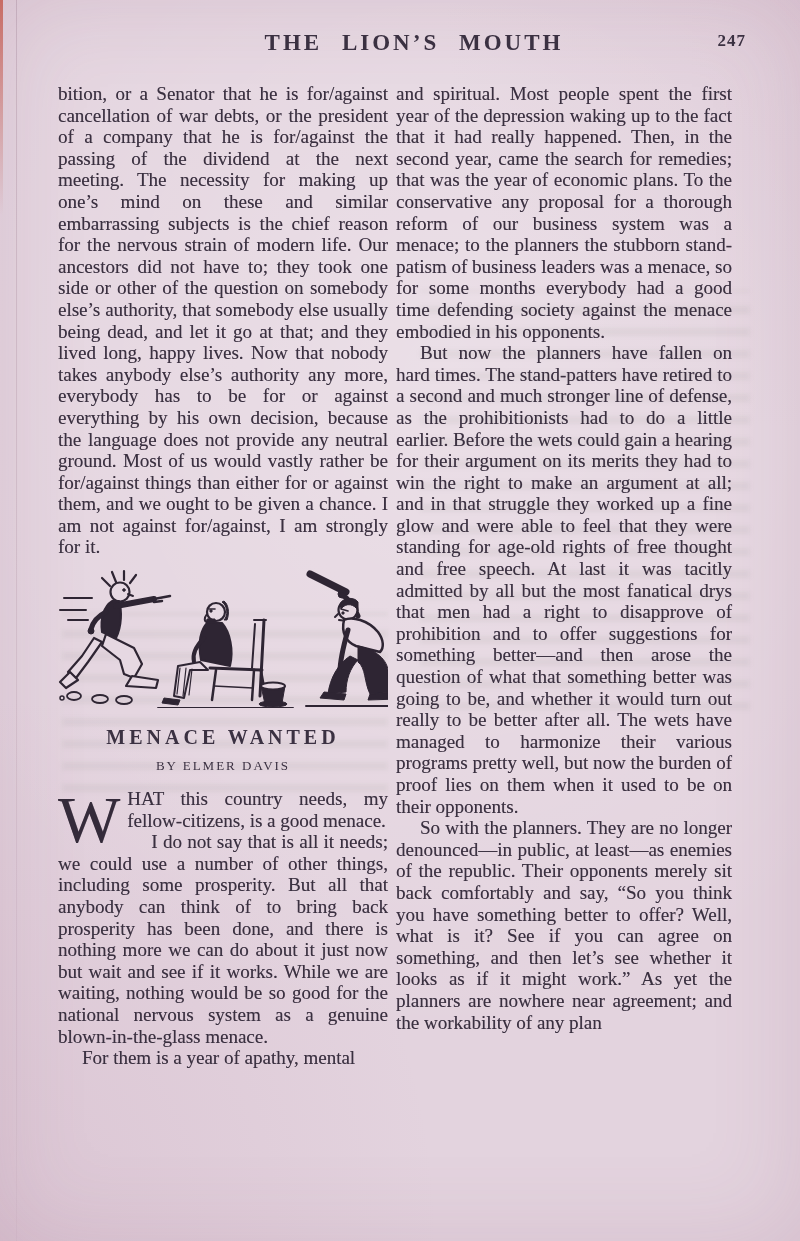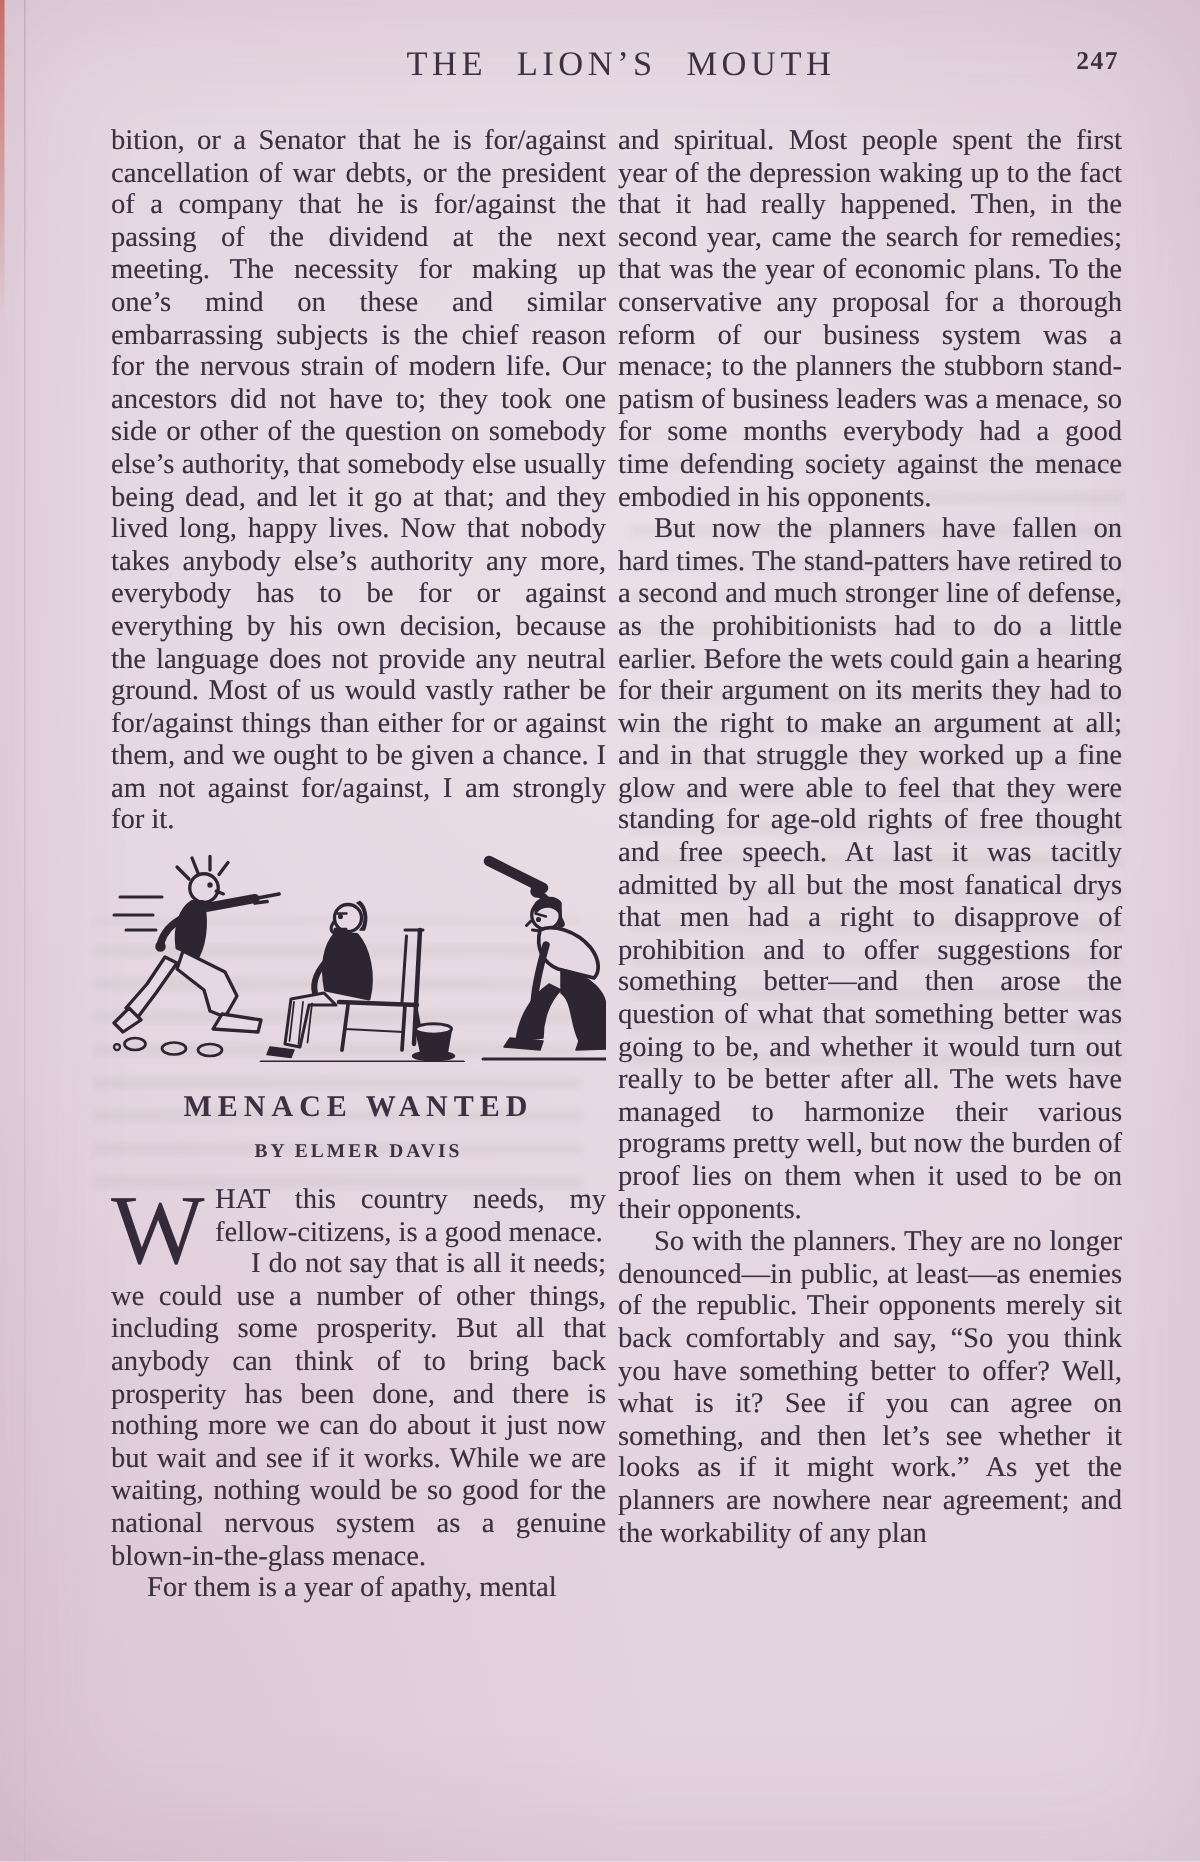--- a/index.html
+++ b/index.html
@@ -27,42 +27,42 @@
   }
   .bleed{
     position:absolute;pointer-events:none;
     background:repeating-linear-gradient(0deg, rgba(108,124,104,0.07) 0 8px, rgba(108,124,104,0) 8px 22px);
     filter:blur(2px);
   }
   .bleed.b1{left:420px;top:290px;width:330px;height:420px;}
   .bleed.b2{left:62px;top:612px;width:326px;height:180px;}
   .running-header{position:absolute;top:30px;left:0;right:0;height:30px;}
   .running-header h1{
-    margin:0;text-align:center;font-size:23px;font-weight:400;
+    margin:0;text-align:center;font-size:23px;font-weight:700;
     letter-spacing:3px;word-spacing:11px;color:#3b3142;padding-left:28px;
   }
   .page-num{
     position:absolute;right:54px;top:1px;font-size:17px;letter-spacing:1px;font-weight:700;color:#3b3142;
   }
   .columns{position:absolute;left:58px;top:83px;display:flex;z-index:1;}
-  .col{text-align:justify;margin-left:16px;}
+  .col{text-align:justify;}
   .col-left{width:330px;}
   .col-right{width:336px;margin-left:8px;font-family:Liberation Serif, serif;}
   .body-text{
     margin:0;font-size:19px;line-height:21.6px;
     text-shadow:0.2px 0.2px 0.3px rgba(58,48,64,0.45);
   }
   .indent{text-indent:24px;}
   figure.illo{margin:10px 0 2px;padding:0;width:330px;}
   .article-title{
     margin:14px 0 0;text-align:center;font-size:20px;font-weight:700;
     letter-spacing:4px;color:#3b3142;
   }
   .byline{
-    margin:9px 0 0;text-align:center;font-size:13px;font-weight:700;letter-spacing:2px;color:#3b3142;
+    margin:9px 0 0;text-align:center;font-size:13px;font-weight:400;letter-spacing:2px;color:#3b3142;
   }
   .opening{margin-top:14px;}
   .dropcap{
     float:left;font-size:66px;line-height:60px;padding:0 7px 0 0;margin-top:2px;
     font-weight:400;color:#342b3a;
   }
   .ink{stroke:#2e2533;fill:none;stroke-linecap:round;stroke-linejoin:round;}
   .inkfill{fill:#2e2533;stroke:#2e2533;stroke-linejoin:round;}
   .paperfill{fill:#e6d8e2;stroke:#2e2533;stroke-linejoin:round;}
 </style>

